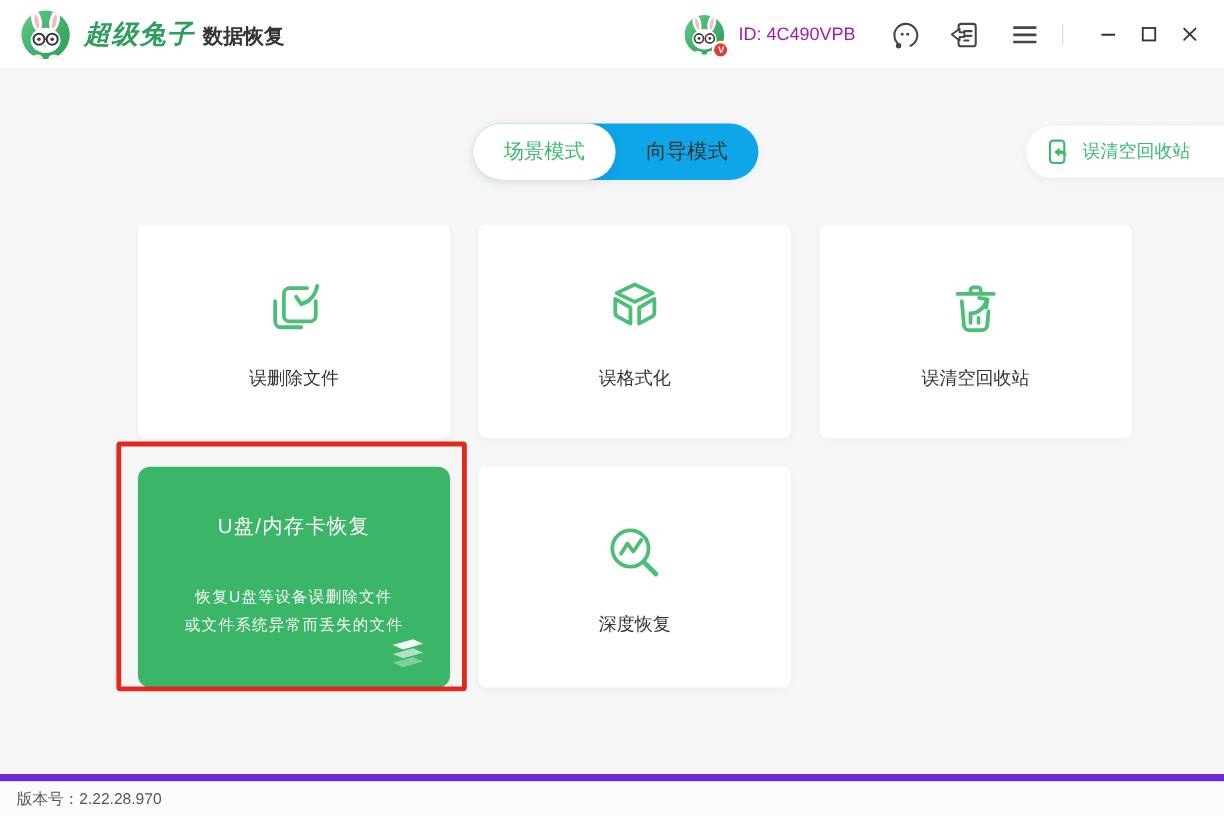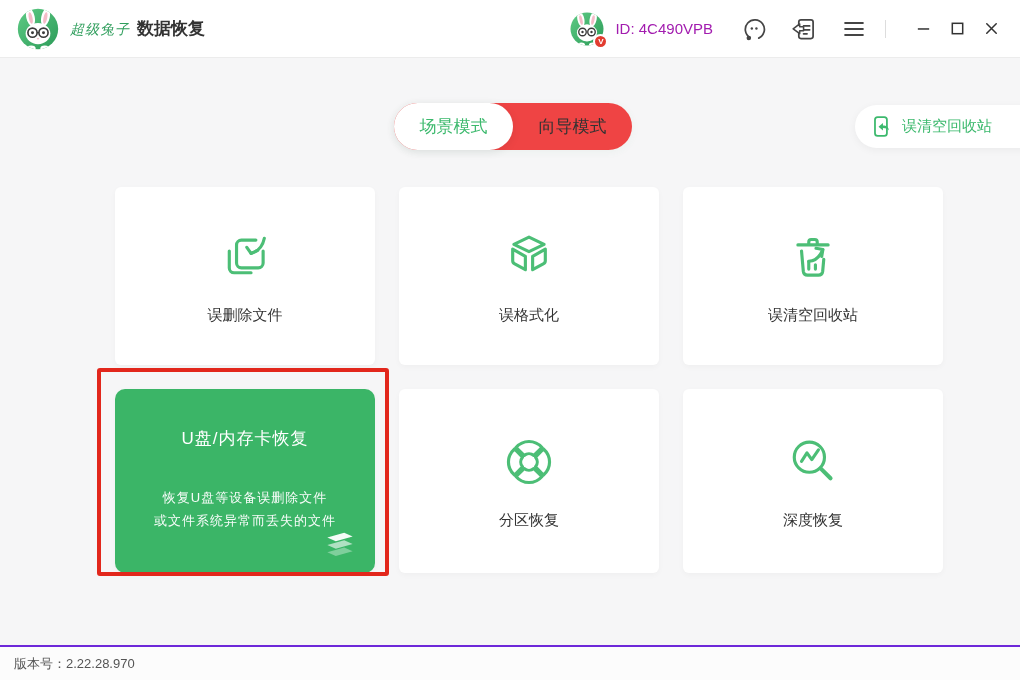--- a/index.html
+++ b/index.html
@@ -5,38 +5,38 @@
   * { margin:0; padding:0; box-sizing:border-box; }
   html,body { width:1020px; height:680px; overflow:hidden; background:#fff;
               font-family:"Liberation Sans","DejaVu Sans",sans-serif; }
   #window { position:relative; width:1020px; height:680px; background:#f6f6f7; overflow:hidden; }
 
   
   .titlebar { position:absolute; top:0; left:0; width:100%; height:58px; background:#fff;
               border-bottom:1px solid #ececec; display:flex; align-items:center; z-index:5; }
   .logo-wrap { margin-left:16px; width:44px; height:44px; flex:0 0 auto; }
   .brand { margin-left:10px; display:flex; align-items:baseline; gap:7px; }
-  .brand-name { font-size:14px; font-weight:normal; color:#2f9e5c; letter-spacing:1px; font-style:italic; }
+  .brand-name { font-size:22px; font-weight:bold; color:#2f9e5c; letter-spacing:1px; font-style:italic; }
   .brand-suffix { font-size:17px; color:#333; font-weight:600; }
   .titlebar-right { margin-left:auto; display:flex; align-items:center; padding-right:16px; gap:0; }
   .avatar-wrap { position:relative; width:36px; height:36px; margin-right:10px; cursor:pointer; }
   .avatar-badge { position:absolute; right:-3px; bottom:-2px; width:15px; height:15px; background:#e23c30;
                   border:2px solid #fff; border-radius:50%; color:#fff; font-size:8px; font-weight:bold;
                   display:flex; align-items:center; justify-content:center; }
   .user-id { font-size:15px; color:#a21caf; margin-right:28px; }
   .tb-icon { width:26px; height:26px; display:flex; align-items:center; justify-content:center;
              margin-right:24px; cursor:pointer; }
   .tb-sep { width:1px; height:18px; background:#ddd; margin-right:16px; }
   .win-btn { width:26px; height:26px; display:flex; align-items:center; justify-content:center;
              margin-left:8px; cursor:pointer; }
 
   
   .main { position:absolute; top:58px; bottom:35px; left:0; right:0; background:#f6f6f7; }
 
-  .mode-tabs { position:absolute; left:394px; top:45px; width:238px; height:47px; background:#ef4444;
+  .mode-tabs { position:absolute; left:394px; top:45px; width:238px; height:47px; background:#0ea5e9;
                border-radius:24px; display:flex; box-shadow:0 2px 8px rgba(60,150,100,.06);justify-content:flex-end; }
   .mode-tab { flex:1; display:flex; align-items:center; justify-content:center; font-size:17px;
               color:#333; border-radius:24px; cursor:pointer; }
   .mode-tab.active { background:#fff; color:#3cb96d; box-shadow:0 2px 10px rgba(0,0,0,.08); }
 
   .phone-btn { position:absolute; left:855px; top:47px; width:190px; height:43px; background:#fff;
                border-radius:22px 0 0 22px; display:flex; align-items:center; gap:8px; padding-left:16px;
                box-shadow:0 2px 8px rgba(0,0,0,.05); cursor:pointer; }
   .phone-btn span { color:#3cb96d; font-size:15px; }
 
@@ -53,21 +53,21 @@
   .hl-title { color:#fff; font-size:17px; font-weight:normal; letter-spacing:1px; }
   .hl-desc { margin-top:36px; text-align:center; color:rgba(255,255,255,.96); font-size:13px;
              line-height:23px; letter-spacing:1px; }
   .hl-layers { position:absolute; right:16px; bottom:12px; }
 
   .annotation-box { position:absolute; left:97px; top:310px; width:292px; height:208px;
                     border:4px solid #e2271c; border-radius:3px; pointer-events:none; z-index:4; }
 
   
   .footer { position:absolute; left:0; bottom:0; width:100%; height:35px; background:#fcfcfc;
-            border-top:2px solid #6d28d9; display:flex; align-items:center; padding-left:14px; }
+            border-top:6px solid #6d28d9; display:flex; align-items:center; padding-left:14px; }
   .version { font-size:13px; color:#555; }
 
   svg { display:block; }
 </style>
 </head>
 <body>
 
 <div id="window">
 
   <div class="titlebar">
@@ -230,29 +230,20 @@
         </div>
         <div class="hl-layers">
           <svg viewBox="0 0 36 28" width="38" height="30">
             <path d="M6 6 L22 1.5 L30 5 L14 9.5 Z" fill="rgba(255,255,255,.95)"></path>
             <path d="M6 13 L22 8.5 L30 12 L14 16.5 Z" fill="rgba(255,255,255,.6)"></path>
             <path d="M6 20 L22 15.5 L30 19 L14 23.5 Z" fill="rgba(255,255,255,.35)"></path>
           </svg>
         </div>
       </div>
 
-      <div class="card">
-        <svg viewBox="0 0 48 48" width="58" height="58" fill="none" stroke="#4cbe76" stroke-width="2.6" stroke-linecap="round" stroke-linejoin="round">
-          <path d="M13.2 12 C16 8.8 19.8 7 24 7 c4.2 0 8 1.8 10.8 5 L28 18.6 c-2.3 -1.9 -5.7 -1.9 -8 0 Z"></path>
-          <path transform="rotate(90 24 24)" d="M13.2 12 C16 8.8 19.8 7 24 7 c4.2 0 8 1.8 10.8 5 L28 18.6 c-2.3 -1.9 -5.7 -1.9 -8 0 Z"></path>
-          <path transform="rotate(180 24 24)" d="M13.2 12 C16 8.8 19.8 7 24 7 c4.2 0 8 1.8 10.8 5 L28 18.6 c-2.3 -1.9 -5.7 -1.9 -8 0 Z"></path>
-          <path transform="rotate(270 24 24)" d="M13.2 12 C16 8.8 19.8 7 24 7 c4.2 0 8 1.8 10.8 5 L28 18.6 c-2.3 -1.9 -5.7 -1.9 -8 0 Z"></path>
-        </svg>
-        <span class="card-label">分区恢复</span>
-      </div>
 
       <div class="card">
         <svg viewBox="0 0 48 48" width="58" height="58" fill="none" stroke="#4cbe76" stroke-width="2.6" stroke-linecap="round" stroke-linejoin="round">
           <circle cx="21" cy="20" r="12.5"></circle>
           <path d="M14.5 23.5 l4.5 -7 4 5.5 5.5 -8"></path>
           <path d="M30.5 29.5 L38.5 37.5" stroke-width="3.4"></path>
         </svg>
         <span class="card-label">深度恢复</span>
       </div>
     </div>

